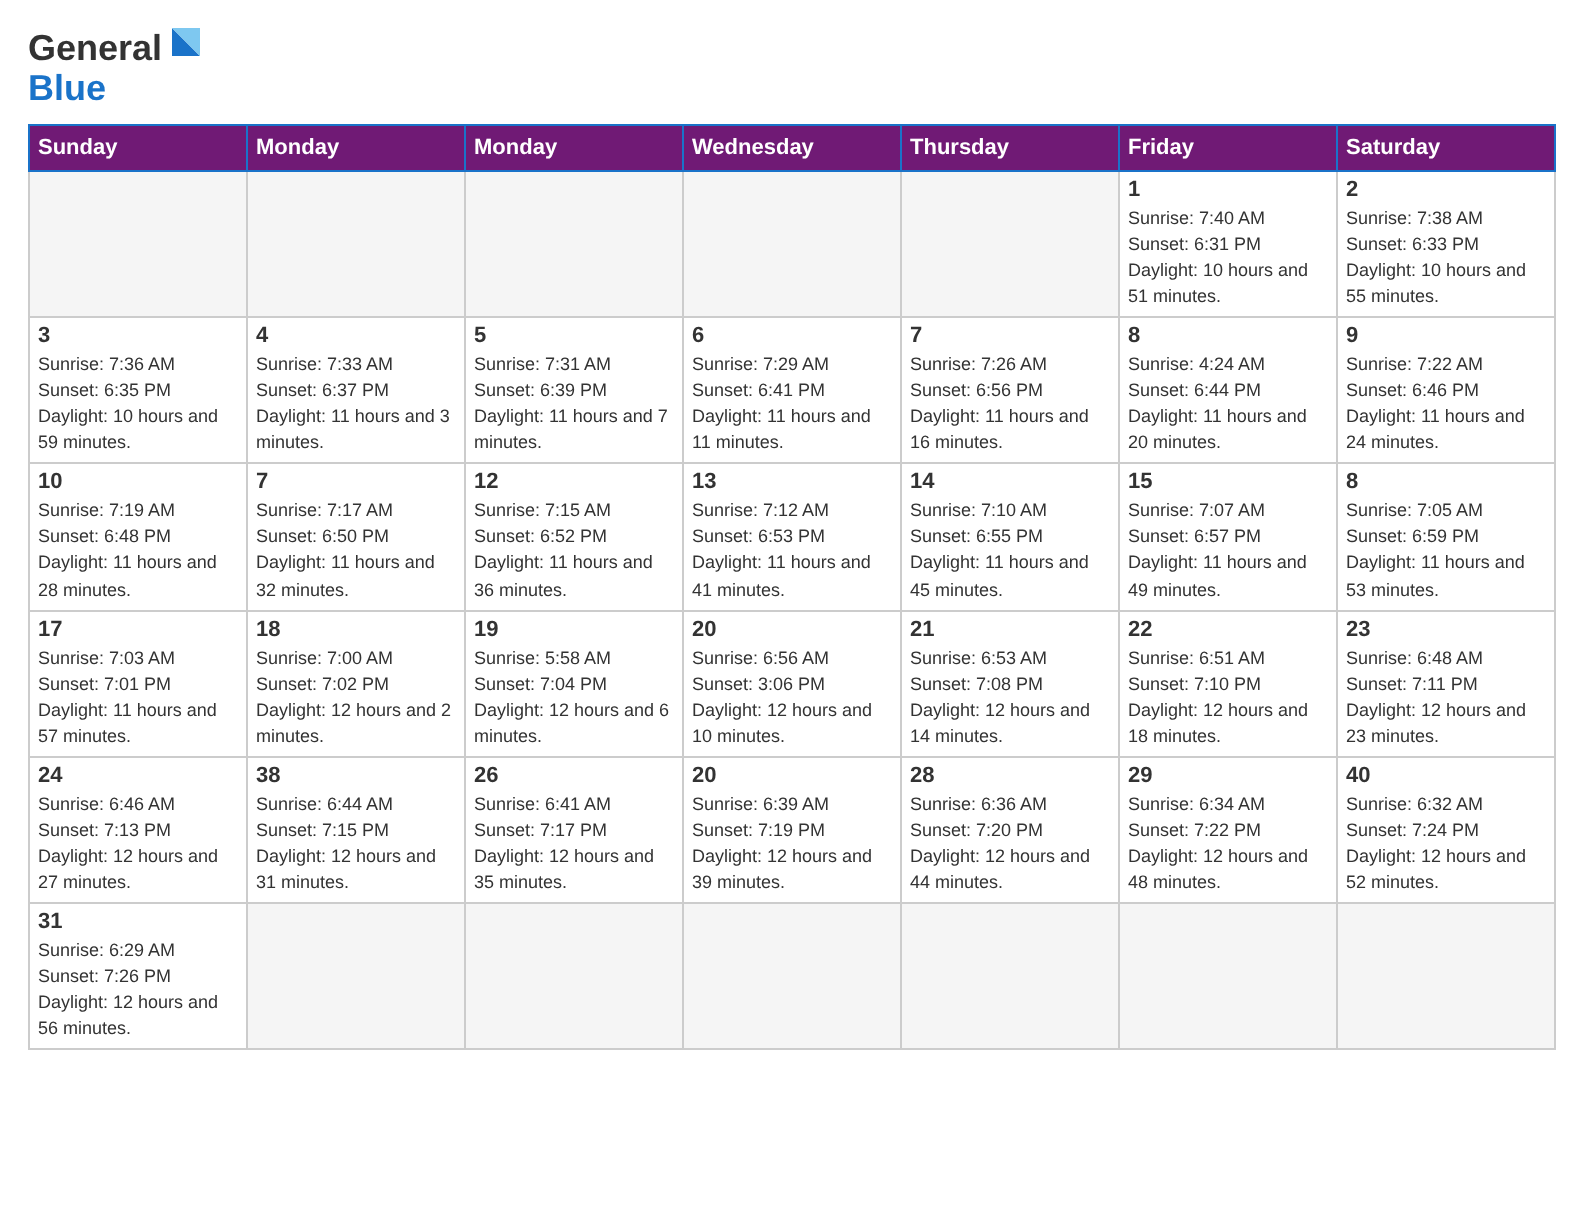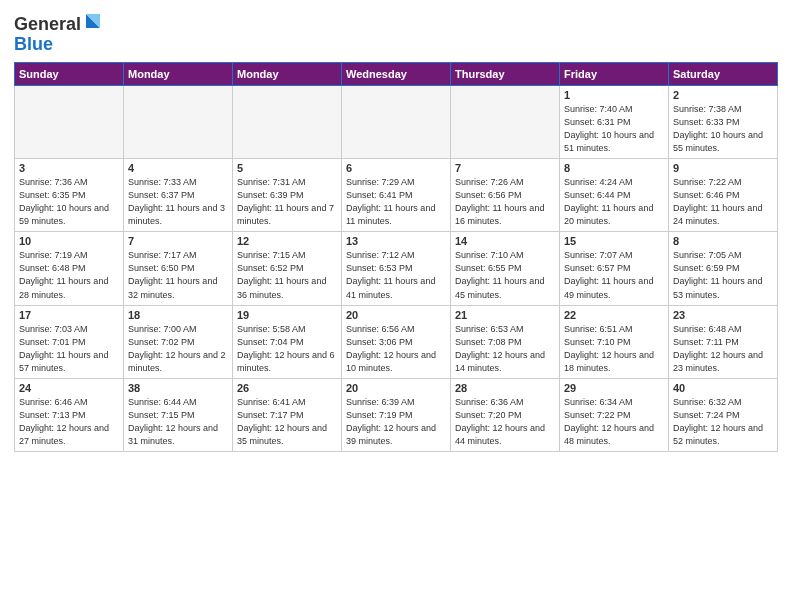--- a/index.html
+++ b/index.html
@@ -330,15 +330,30 @@
 and 48 minutes.</div>
           </td>
           <td>
             <span class="day-num">40</span>
             <div class="day-info">Sunrise: 6:32 AM
 Sunset: 7:24 PM
 Daylight: 12 hours
 and 52 minutes.</div>
           </td>
         </tr>
+        <tr>
+          <td class="last-row">
+            <span class="day-num">31</span>
+            <div class="day-info">Sunrise: 6:29 AM
+Sunset: 7:26 PM
+Daylight: 12 hours
+and 56 minutes.</div>
+          </td>
+          <td class="last-row empty"></td>
+          <td class="last-row empty"></td>
+          <td class="last-row empty"></td>
+          <td class="last-row empty"></td>
+          <td class="last-row empty"></td>
+          <td class="last-row empty"></td>
+        </tr>
       </tbody>
   </table>
 </div>
 
 </body></html>

